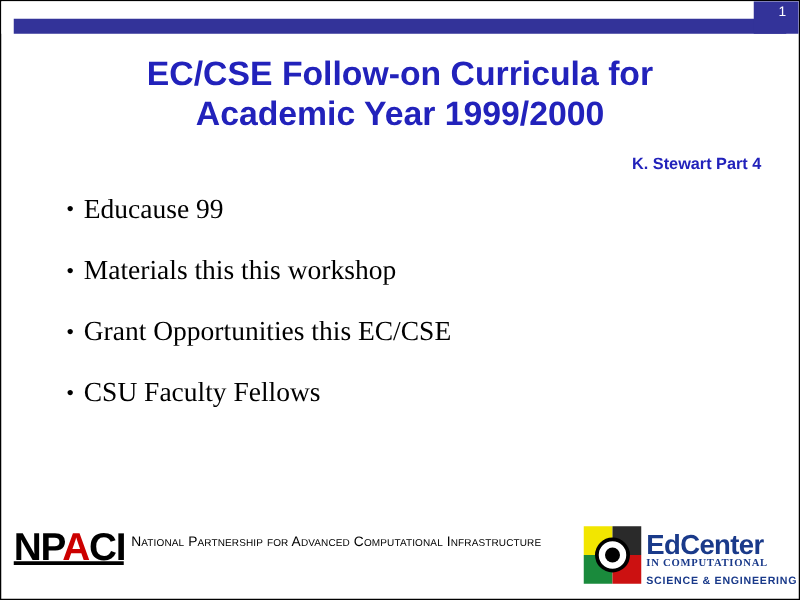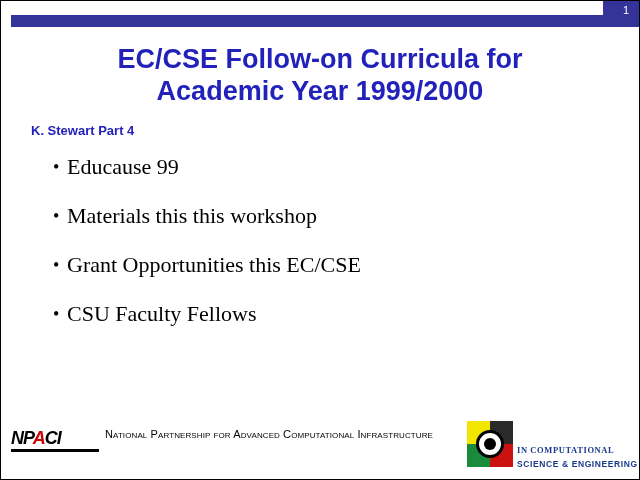--- a/index.html
+++ b/index.html
@@ -68,21 +68,21 @@
     font-weight: bold;
     font-size: 27px;
     line-height: 32px;
     letter-spacing: 0px;
   }
   .subtitle {
     position: absolute;
     left: 30px;
     top: 122px;
     width: 578px;
-    text-align: left;
+    text-align: right;
     color: #2222bb;
     font-family: "Liberation Sans", sans-serif;
     font-weight: bold;
     font-size: 13px;
     line-height: 16px;
   }
   
   .bullets {
     position: absolute;
     left: 52px;
@@ -119,22 +119,21 @@
   .npaci-logo {
     position: absolute;
     left: 10px;
     top: 6px;
     width: 88px;
     height: 26px;
   }
   .npaci-text {
     font-family: "Liberation Sans", sans-serif;
     font-weight: bold;
-    font-style: italic;
-    font-size: 18px;
+    font-size: 31px;
     letter-spacing: -1px;
     color: #000000;
     line-height: 26px;
   }
   .npaci-text .red {
     color: #cc0000;
   }
   .npaci-bar {
     position: absolute;
     left: 0;
@@ -299,19 +298,20 @@
 
     <div class="edcenter">
       <div class="ed-swatches">
         <div class="sw tl"></div>
         <div class="sw tr"></div>
         <div class="sw bl"></div>
         <div class="sw br"></div>
         <div class="ed-circle"></div>
         <div class="ed-dot"></div>
       </div>
+      <div class="ed-name">EdCenter</div>
       <div class="ed-sub1">IN COMPUTATIONAL</div>
       <div class="ed-sub2">SCIENCE &amp; ENGINEERING</div>
     </div>
 
   </div>
 
 </div>
 
 </body></html>

